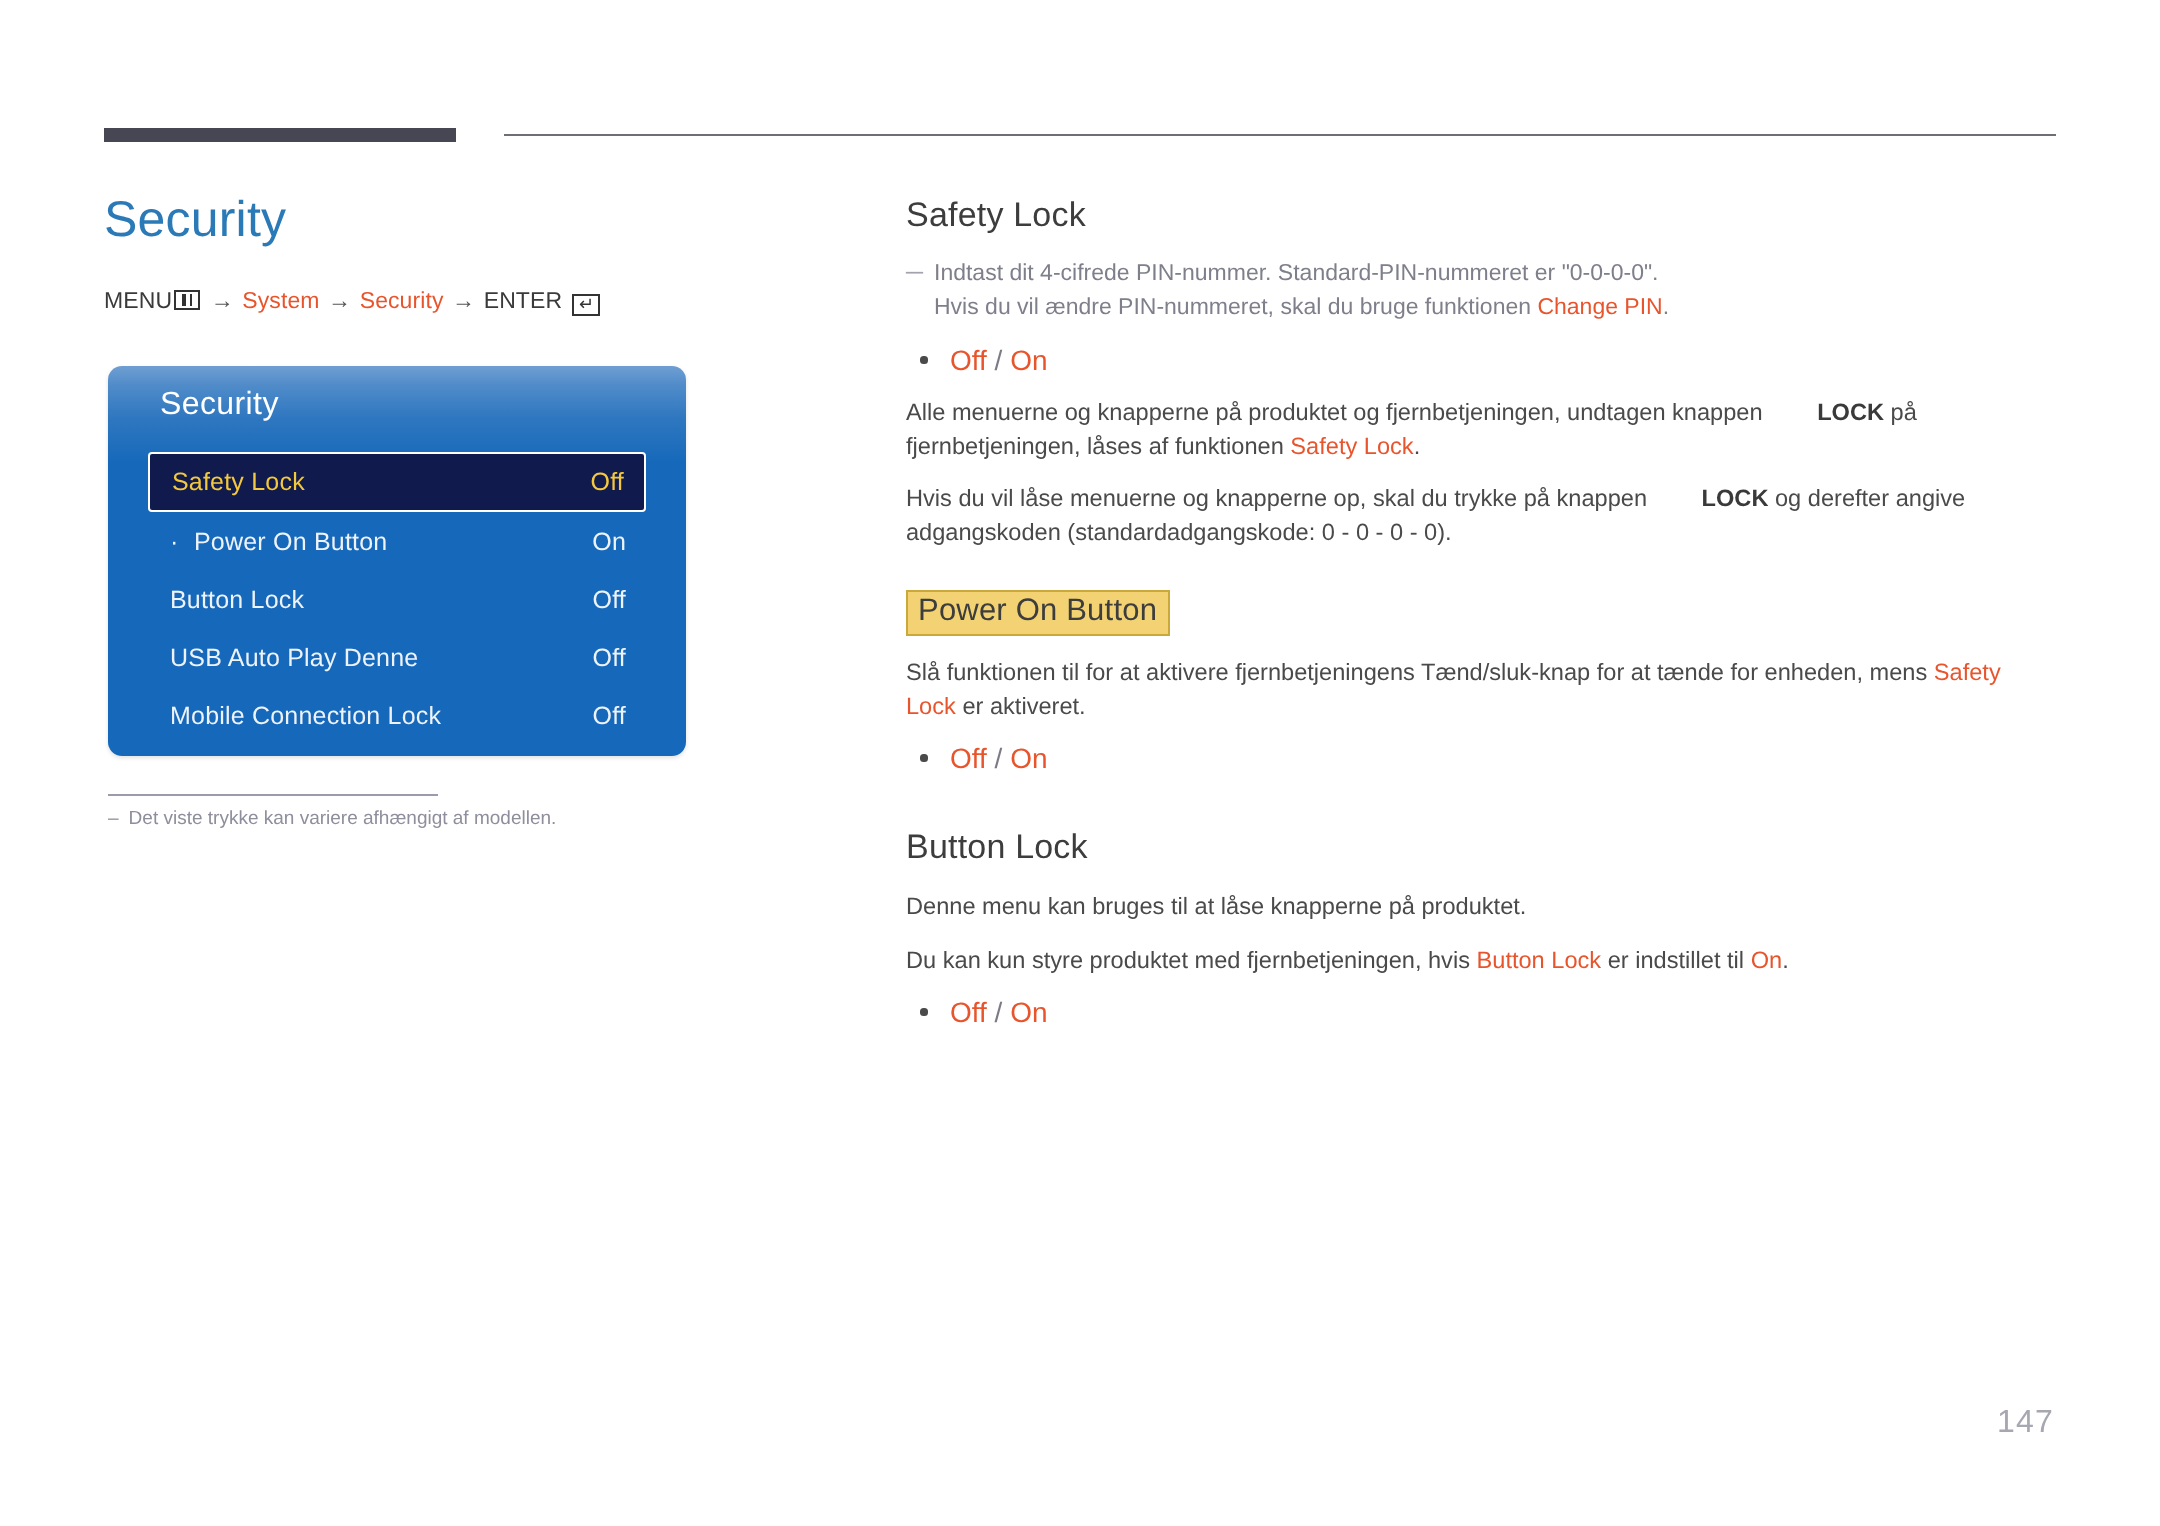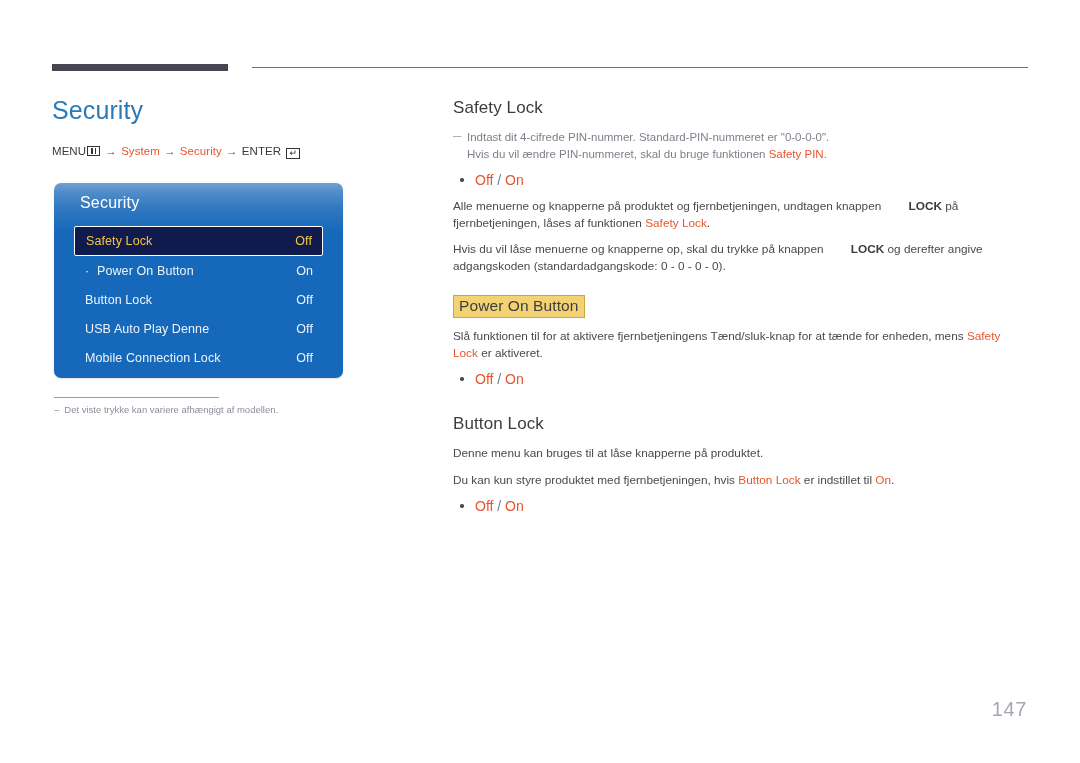--- a/index.html
+++ b/index.html
@@ -225,21 +225,21 @@
   }
   p.body .accent { color: #e8552d; }
   p.body .strong { font-weight: bold; color: #3a3a3a; padding-left: 24px; }
   .gap-lg { height: 17px; }
   .gap-md { height: 11px; }
 
   
   #page-number {
     position: absolute;
     right: 53px; bottom: 42px;
-    font-size: 20px;
+    font-size: 16px;
     color: #a7a7b2;
     letter-spacing: .6px;
   }
 </style>
 </head>
 <body>
 
 <div id="top-rule-thick"></div>
 <div id="top-rule-thin"></div>
 
@@ -298,21 +298,21 @@
 </div>
 
 <div id="right-col">
 
   
   <h2 class="sec-heading">Safety Lock</h2>
 
   <div class="note-block">
     <span class="note-dash">─</span>
     <span>Indtast dit 4-cifrede PIN-nummer. Standard-PIN-nummeret er "0-0-0-0".</span><br>
-    <span>Hvis du vil ændre PIN-nummeret, skal du bruge funktionen </span><span class="accent">Safety PIN</span><span>.</span>
+    <span>Hvis du vil ændre PIN-nummeret, skal du bruge funktionen </span><span class="accent">Change PIN</span><span>.</span>
   </div>
 
   <ul class="opt-list">
     <li><span>Off</span><span class="sep"> / </span><span>On</span></li>
   </ul>
 
   <p class="body">
     <span>Alle menuerne og knapperne på produktet og fjernbetjeningen, undtagen knappen </span><span class="strong">LOCK</span><span> på fjernbetjeningen, låses af funktionen </span><span class="accent">Safety Lock</span><span>.</span>
   </p>
 

